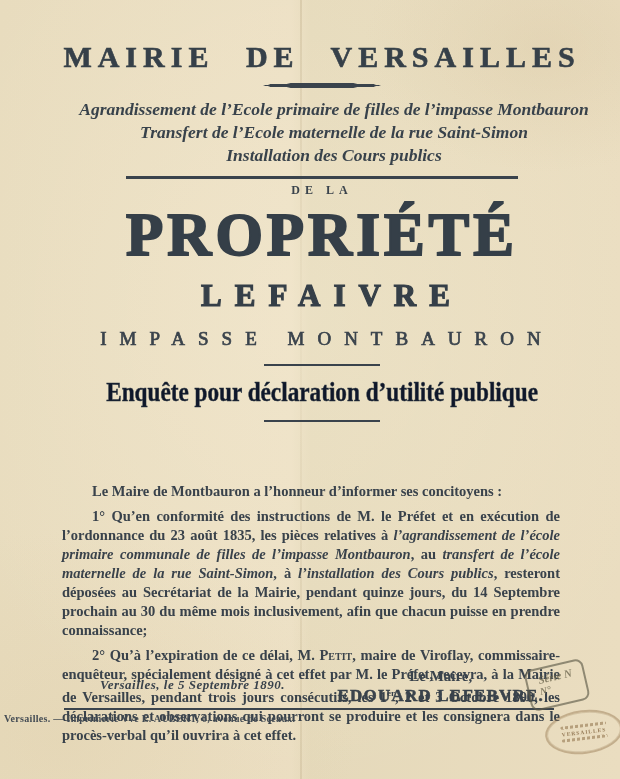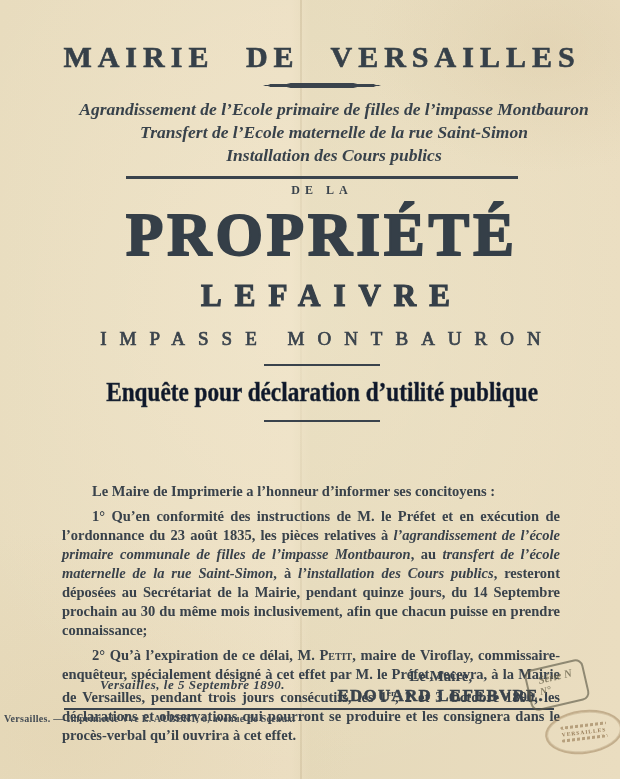--- a/index.html
+++ b/index.html
@@ -80,21 +80,21 @@
   <div class="dela">DE LA</div>
   <div class="prop">PROPRIÉTÉ</div>
   <div class="lefa">LEFAIVRE</div>
   <div class="impasse">IMPASSE MONTBAURON</div>
   <div class="rule-short"></div>
   <div class="enq"><span class="cond">Enquête pour déclaration d’utilité publique</span></div>
   <div class="rule-short rule-short2"></div>
 </div>
 
 <div class="body-block">
-  <p><span>Le Maire de Imprimerie a l’honneur d’informer ses concitoyens :</span></p>
+  <p><span>Le Maire de Montbauron a l’honneur d’informer ses concitoyens :</span></p>
   <p><span>1° Qu’en conformité des instructions de M. le Préfet et en exécution de l’ordonnance du 23 août 1835, les pièces relatives à </span><span class="em">l’agrandissement de l’école primaire communale de filles de l’impasse Montbauron</span><span>, au </span><span class="em">transfert de l’école maternelle de la rue Saint-Simon</span><span>, à </span><span class="em">l’installation des Cours publics</span><span>, resteront déposées au Secrétariat de la Mairie, pendant quinze jours, du 14 Septembre prochain au 30 du même mois inclusivement, afin que chacun puisse en prendre connaissance;</span></p>
   <p><span>2° Qu’à l’expiration de ce délai, M. </span><span class="sc">Petit</span><span>, maire de Viroflay, commissaire-enquêteur, spécialement désigné à cet effet par M. le Préfet, recevra, à la Mairie de Versailles, pendant trois jours consécutifs, les 1</span><sup>er</sup><span>, 2 et 3 Octobre 1890, les déclarations et observations qui pourront se produire et les consignera dans le procès-verbal qu’il ouvrira à cet effet.</span></p>
 </div>
 
 <div class="dateline">Versailles, le 5 Septembre 1890.</div>
 
 <div class="signature">
   <div class="sig-role">Le Maire,</div>
   <div class="sig-name">EDOUARD LEFEBVRE.</div>
 </div>

